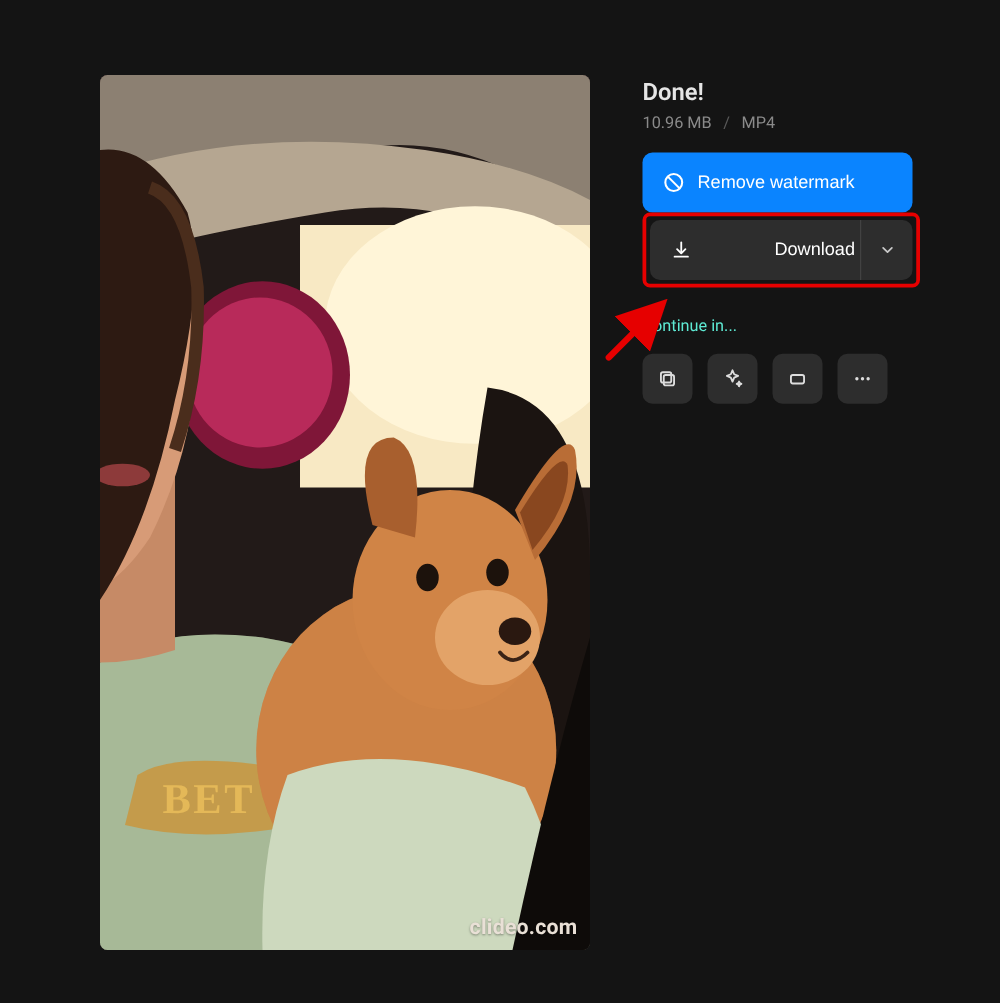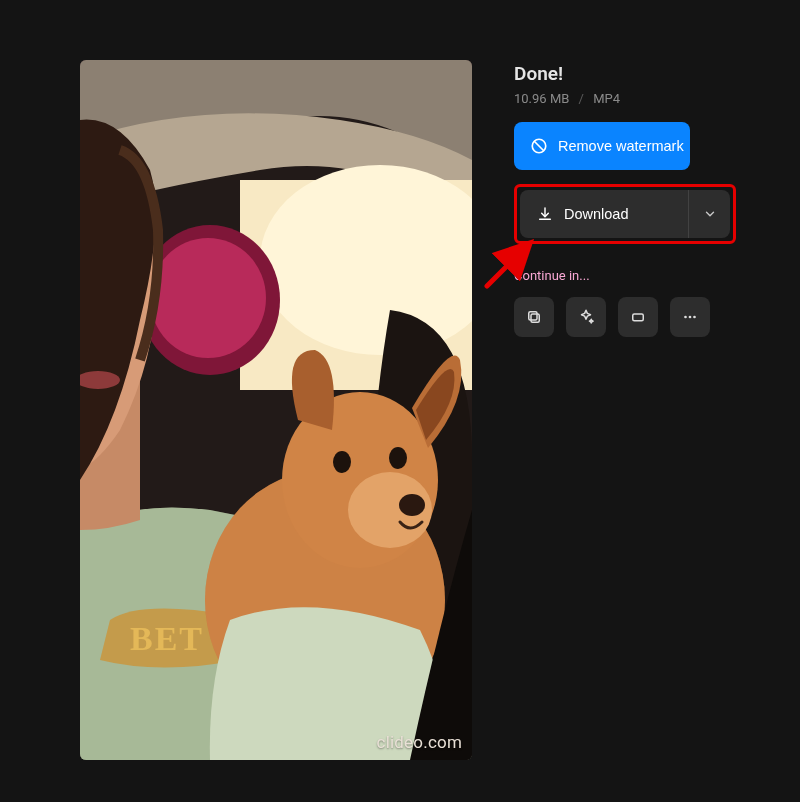--- a/index.html
+++ b/index.html
@@ -31,21 +31,21 @@
     background: linear-gradient(180deg, #6a3b4a 0%, #c26d5f 18%, #f9e4c6 30%, #d8a05a 42%, #c07a4b 55%, #bb6a3e 65%, #9b6f5a 78%, #b3c7a7 92%);
   }
 
   .preview svg { width: 100%; height: 100%; display: block; }
 
   .preview .watermark {
     position: absolute;
     right: 10px;
     bottom: 8px;
     font-size: 17px;
-    font-weight: 400;
+    font-weight: 700;
     color: #e9e0d6;
     text-shadow: 0 1px 2px rgba(0,0,0,0.4);
     letter-spacing: 0.2px;
     text-align: right;
   }
 
   
   .sidebar { flex: 1; padding-top: 2px; }
 
   .title {
@@ -55,39 +55,38 @@
     margin-bottom: 6px;
   }
   .meta {
     font-size: 13px;
     color: #8a8a8a;
     margin-bottom: 16px;
   }
   .meta .sep { margin: 0 6px; color: #5a5a5a; }
 
   .btn {
-    width: 176px;
+    width: 216px;
     height: 48px;
     border-radius: 8px;
     display: flex;
     align-items: center;
     font-size: 14.5px;
     font-weight: 500;
     cursor: pointer;
     border: none;
     position: relative;
-    margin-bottom: 14px;
   }
   .btn .icon { width: 18px; height: 18px; margin-left: 16px; margin-right: 10px; flex-shrink:0; display:flex; align-items:center; justify-content:center; }
 
   .btn-primary { background: #0a84ff; color: #fff; }
 
   .btn-dark { background: #2d2d2d; color: #fff; }
 
-  .btn-split { padding-right: 46px; }
+  .btn-split { padding-right: 46px; justify-content: space-between; }
   .btn-split .split {
     position: absolute;
     right: 0; top: 0; bottom: 0;
     width: 42px;
     display: flex;
     align-items: center;
     justify-content: center;
     border-left: 1px solid #424242;
   }
 
@@ -96,21 +95,21 @@
     border-radius: 6px;
     padding: 3px;
     width: 222px;
     margin-bottom: 14px;
     position: relative;
   }
   .highlight-box .btn { margin-bottom: 0; width: 100%; }
 
   .continue-label {
     font-size: 13px;
-    color: #f9a8d4;
+    color: #5eead4;
     margin-top: 24px;
     margin-bottom: 14px;
   }
 
   .iconrow { display: flex; gap: 12px; }
   .iconbtn {
     width: 40px; height: 40px;
     background: #2d2d2d;
     border-radius: 8px;
     display: flex; align-items: center; justify-content: center;

